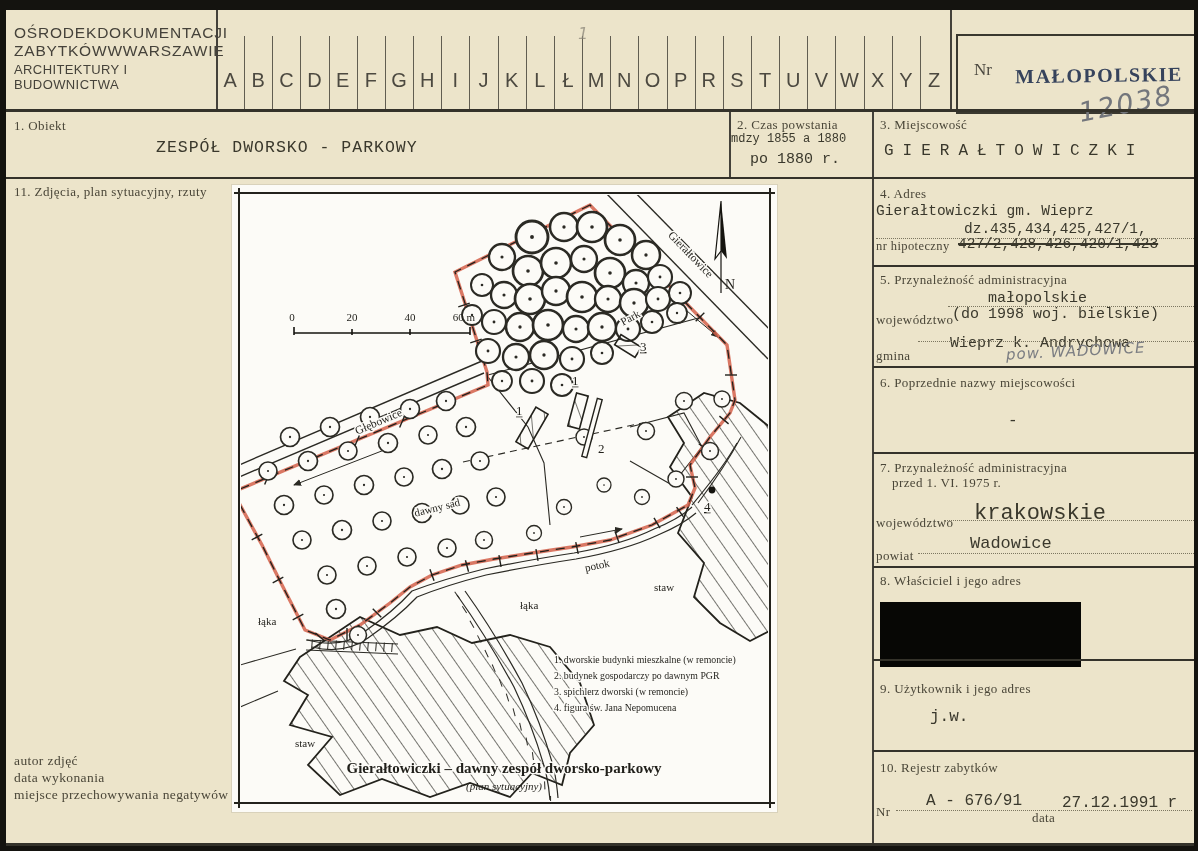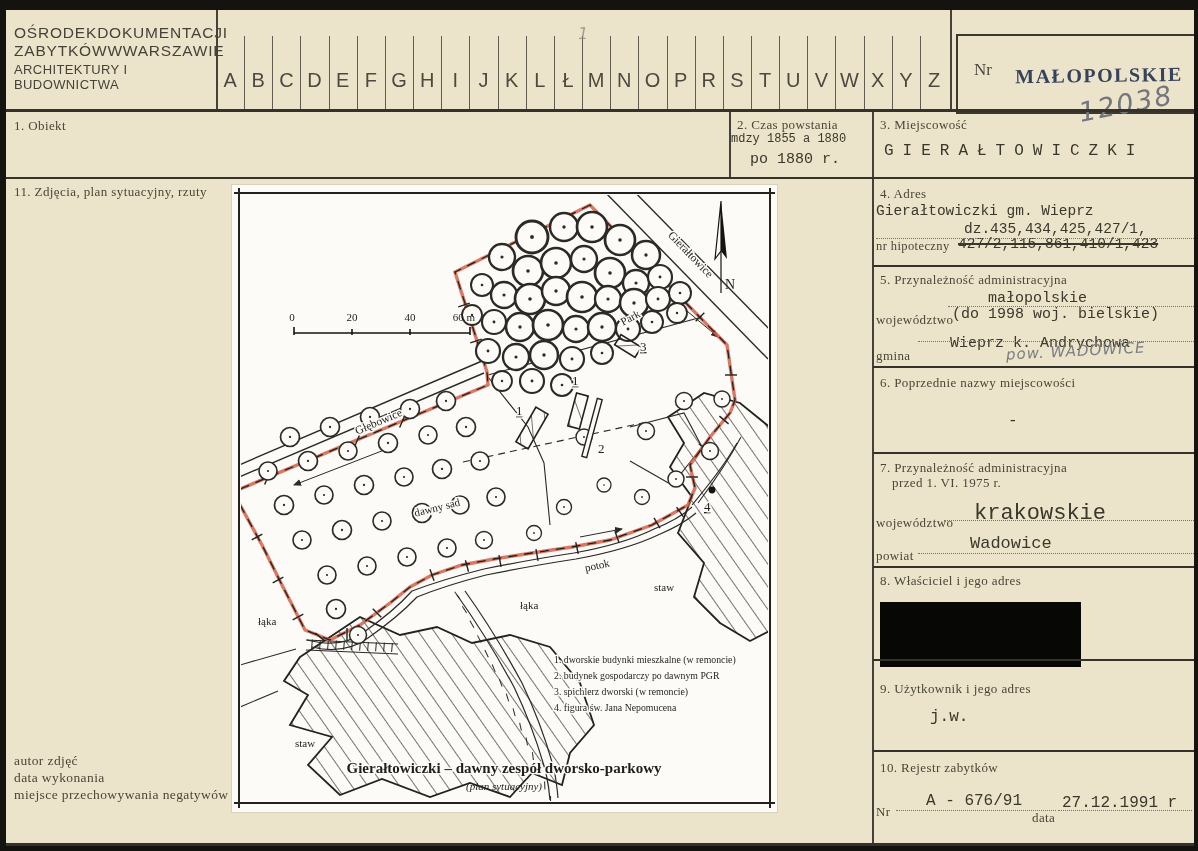--- a/index.html
+++ b/index.html
@@ -149,20 +149,21 @@
 
     <div id="nr-box">
       <div id="nr-label">Nr</div>
       <div id="region-stamp">MAŁOPOLSKIE</div>
       <div id="card-number">12038</div>
     </div>
 
     <div class="hline" style="left:0;top:99px;width:1188px;height:2.5px;"></div>
 
     <div class="lbl" style="left:8px;top:108px;">1. Obiekt</div>
+    <div class="typed" style="left:150px;top:128px;font-size:16.5px;letter-spacing:1px;">ZESPÓŁ DWORSKO - PARKOWY</div>
 
     <div class="vline" style="left:723px;top:102px;width:1.5px;height:66px;"></div>
     <div class="lbl" style="left:731px;top:107px;">2. Czas powstania</div>
     <div class="typed" style="left:725px;top:122px;font-size:12px;">mdzy 1855 a 1880</div>
     <div class="typed" style="left:744px;top:141px;font-size:15px;">po 1880 r.</div>
 
     <div class="vline" style="left:866px;top:102px;width:2px;height:734px;"></div>
     <div class="lbl" style="left:874px;top:107px;">3. Miejscowość</div>
     <div class="typed" style="left:878px;top:132px;font-size:16px;letter-spacing:9px;">GIERAŁTOWICZKI</div>
 
@@ -171,21 +172,21 @@
     <div class="lbl" style="left:8px;top:174px;">11. Zdjęcia, plan sytuacyjny, rzuty</div>
 
     <div class="lbl" style="left:8px;top:743px;font-size:13.5px;">autor zdjęć</div>
     <div class="lbl" style="left:8px;top:760px;font-size:13.5px;">data wykonania</div>
     <div class="lbl" style="left:8px;top:777px;font-size:13.5px;text-align:right;">miejsce przechowywania negatywów</div>
 
     <div class="lbl" style="left:874px;top:176px;">4. Adres</div>
     <div class="typed" style="left:870px;top:193px;">Gierałtowiczki gm. Wieprz</div>
     <div class="typed" style="left:958px;top:211px;">dz.435,434,425,427/1,</div>
     <div class="lbl" style="left:870px;top:229px;font-size:12.5px;">nr hipoteczny</div>
-    <div class="typed strike" style="left:952px;top:226px;">427/2,115,861,410/1,423</div>
+    <div class="typed strike" style="left:952px;top:226px;">427/2,428,426,420/1,423</div>
     <div class="dotline" style="left:870px;top:228px;width:318px;"></div>
     <div class="hline" style="left:867px;top:255px;width:321px;height:1.8px;"></div>
 
     <div class="lbl" style="left:874px;top:262px;">5. Przynależność administracyjna</div>
     <div class="typed" style="left:982px;top:280px;font-size:15px;">małopolskie</div>
     <div class="lbl" style="left:870px;top:302px;">województwo</div>
     <div class="typed" style="left:946px;top:296px;font-size:15px;">(do 1998 woj. bielskie)</div>
     <div class="dotline" style="left:942px;top:296px;width:246px;"></div>
     <div class="lbl" style="left:870px;top:338px;">gmina</div>
     <div class="typed" style="left:944px;top:325px;font-size:15px;">Wieprz k. Andrychowa</div>

